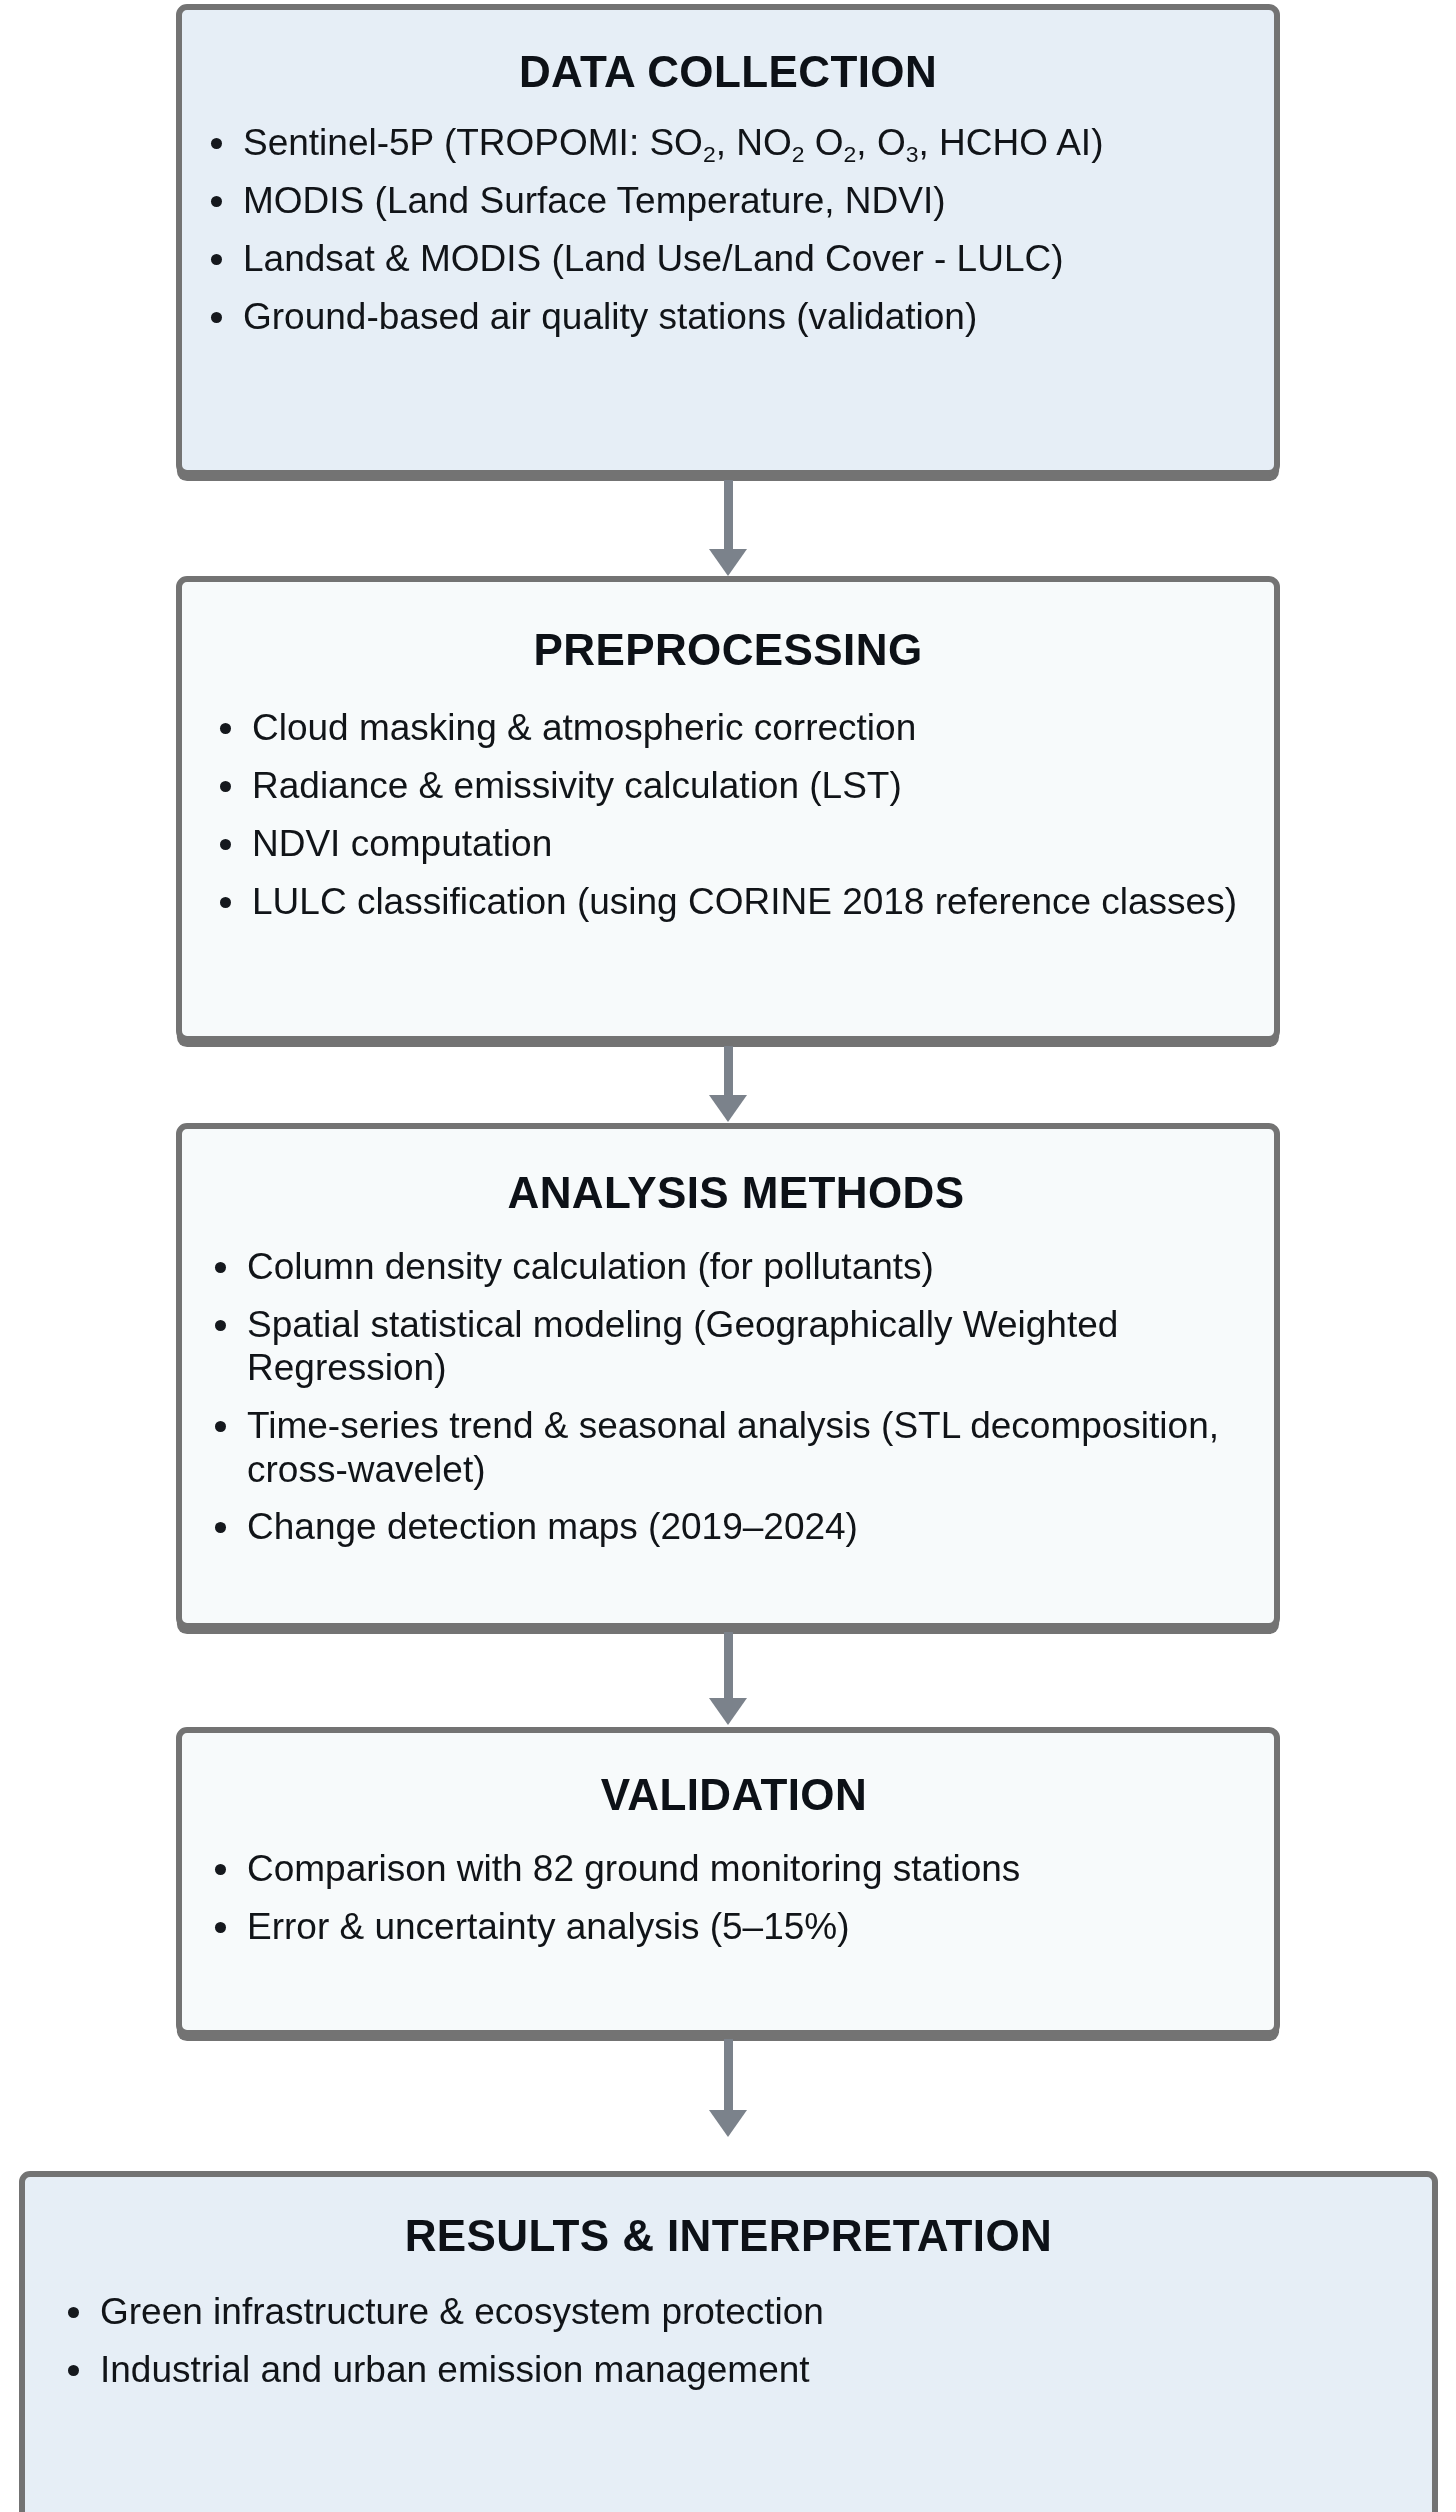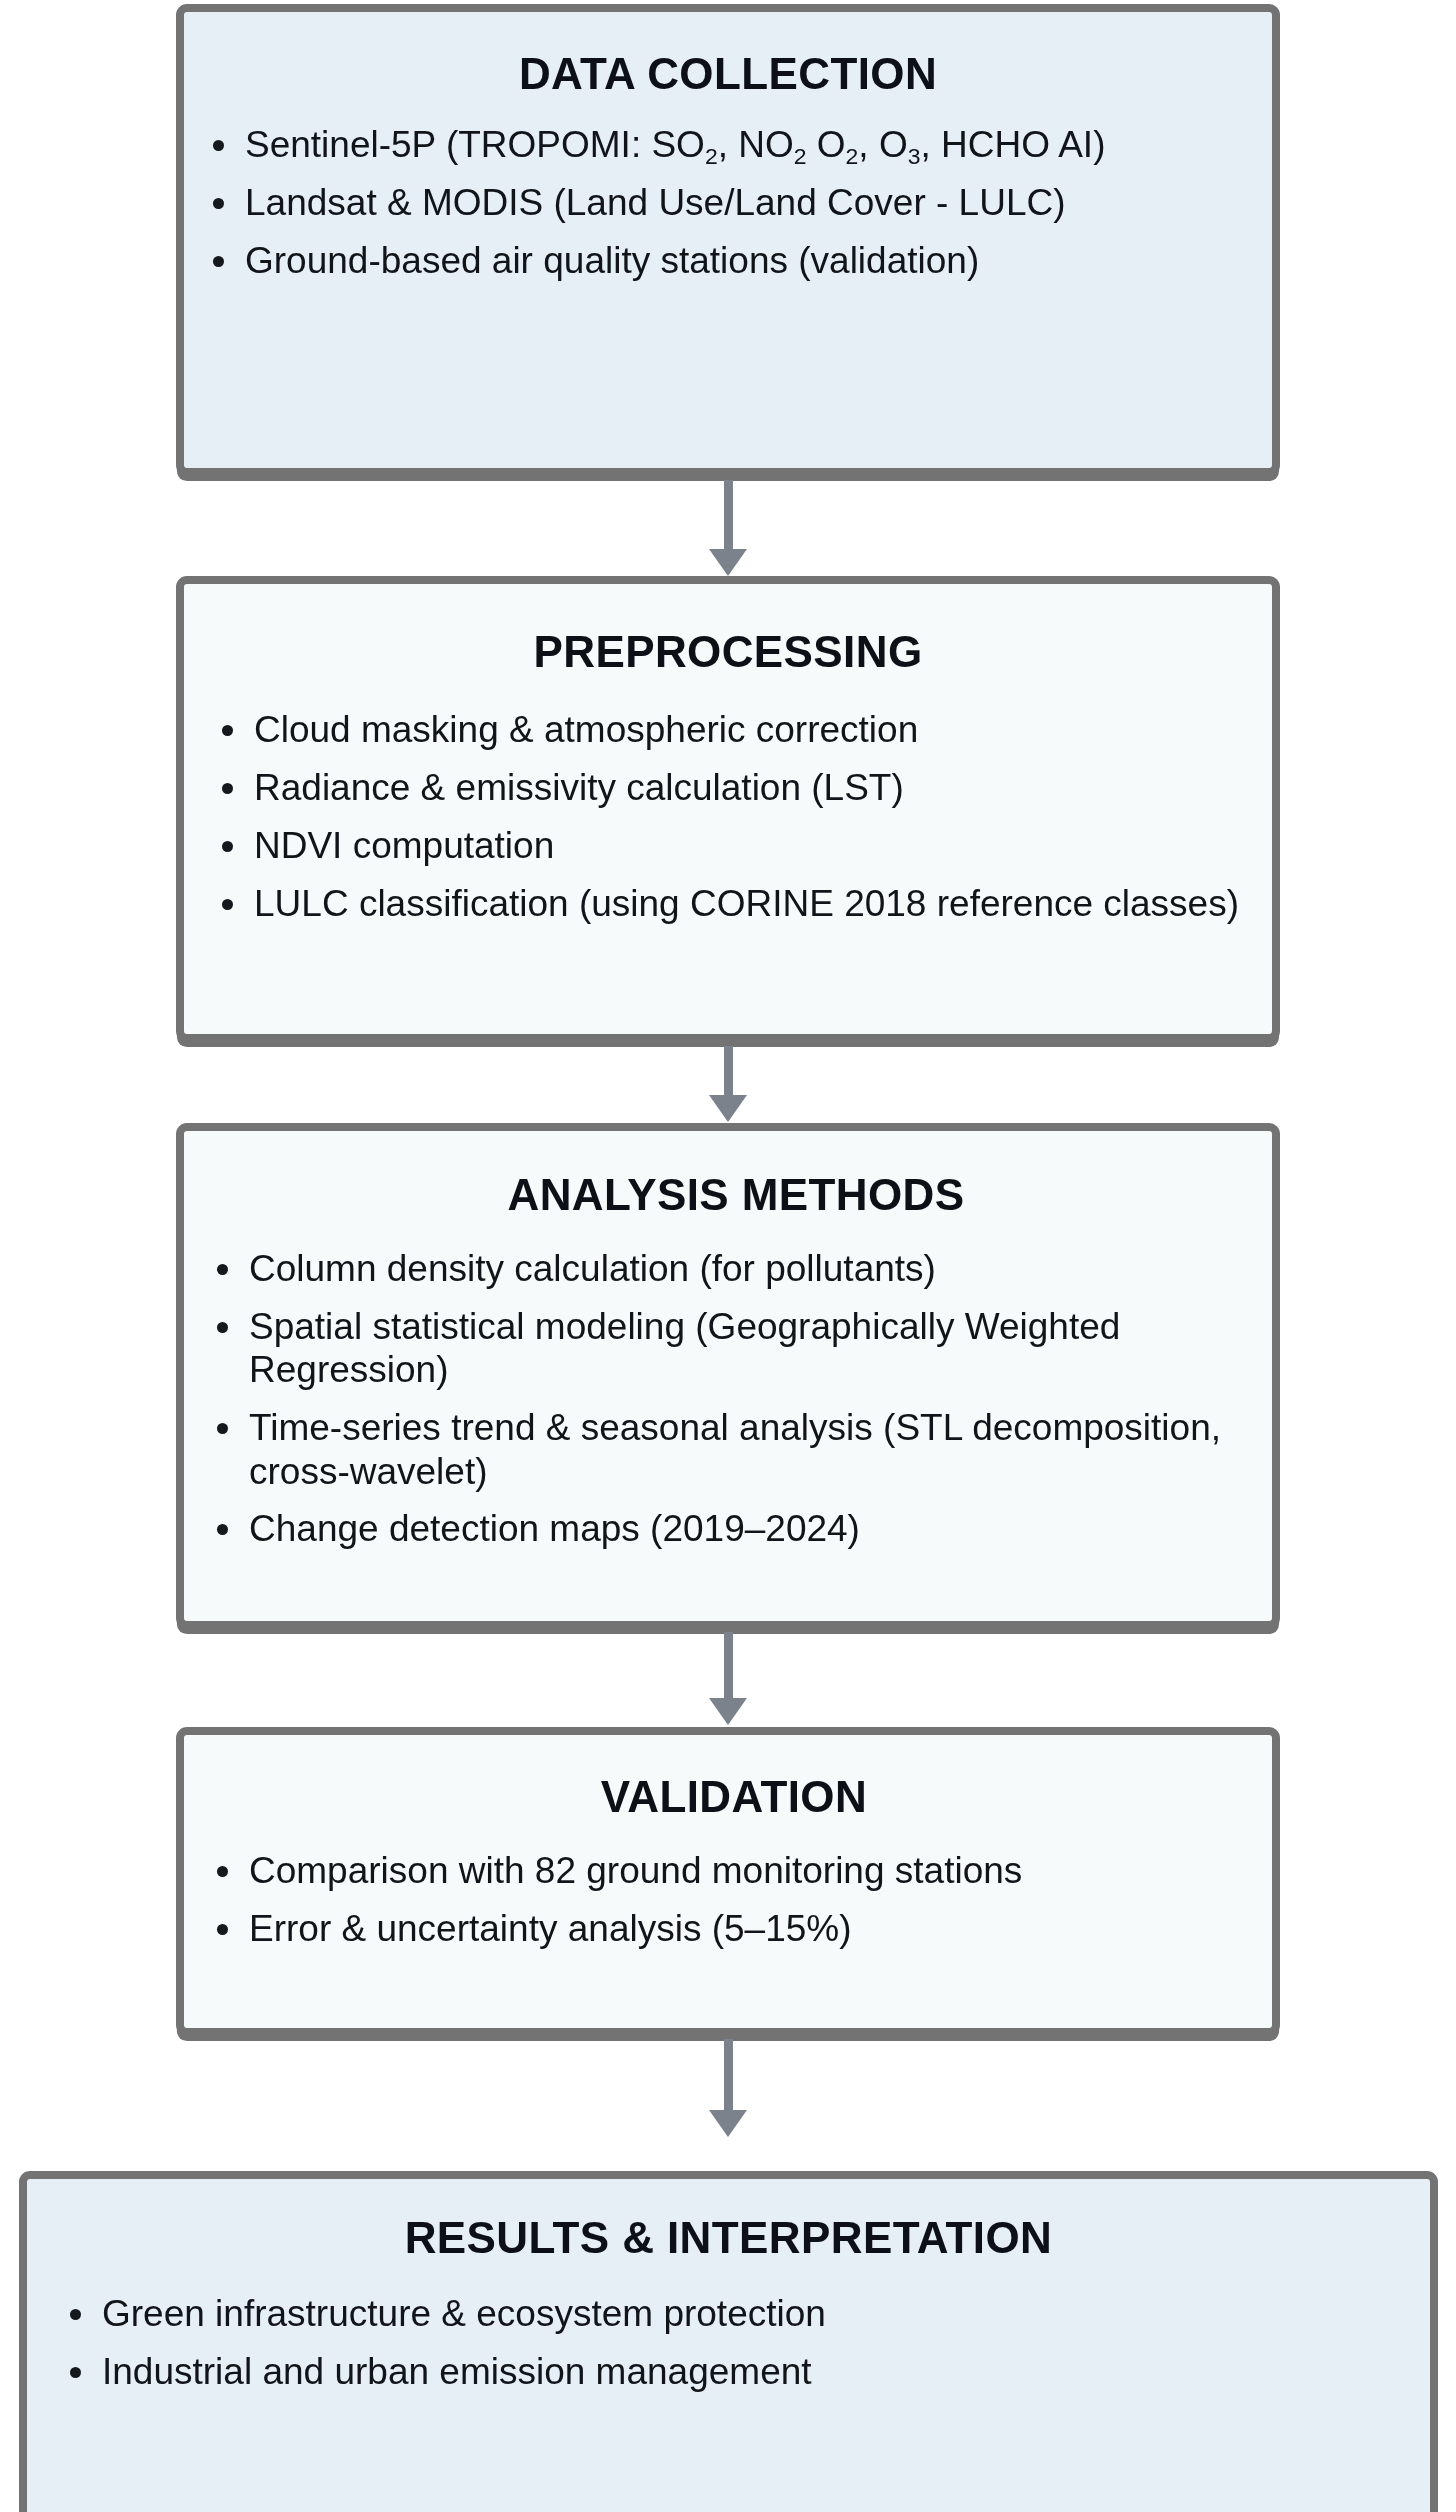--- a/index.html
+++ b/index.html
@@ -17,21 +17,21 @@
   #flow {
     position: relative;
     width: 1456px;
     height: 2512px;
     box-sizing: border-box;
   }
 
   .node {
     position: absolute;
     box-sizing: border-box;
-    border: 8px solid #737373;
+    border: 6px solid #737373;
     border-radius: 11px;
     background: #f7fafb;
     box-shadow: 0 6px 0 -0.9px rgba(0,0,0,0.55);
     overflow: hidden;
   }
 
   .node.tinted { background: #e6eef6; }
 
   .node-title {
     text-align: center;
@@ -137,20 +137,21 @@
 <body>
 
 <div id="flow">
 
   <section class="node tinted" id="node-data-collection">
     <h2 class="node-title">DATA COLLECTION</h2>
     <ul class="bullets">
       <li>
         <span>Sentinel-5P (TROPOMI: SO</span><sub>2</sub><span>, NO</span><sub>2</sub><span> O</span><sub>2</sub><span>, O</span><sub>3</sub><span>, HCHO AI)</span>
       </li>
+      <li>MODIS (Land Surface Temperature, NDVI)</li>
       <li>Landsat &amp; MODIS (Land Use/Land Cover - LULC)</li>
       <li>Ground-based air quality stations (validation)</li>
     </ul>
   </section>
 
   <div class="arrow" id="arrow-1"></div>
 
   <section class="node" id="node-preprocessing">
     <h2 class="node-title">PREPROCESSING</h2>
     <ul class="bullets">

